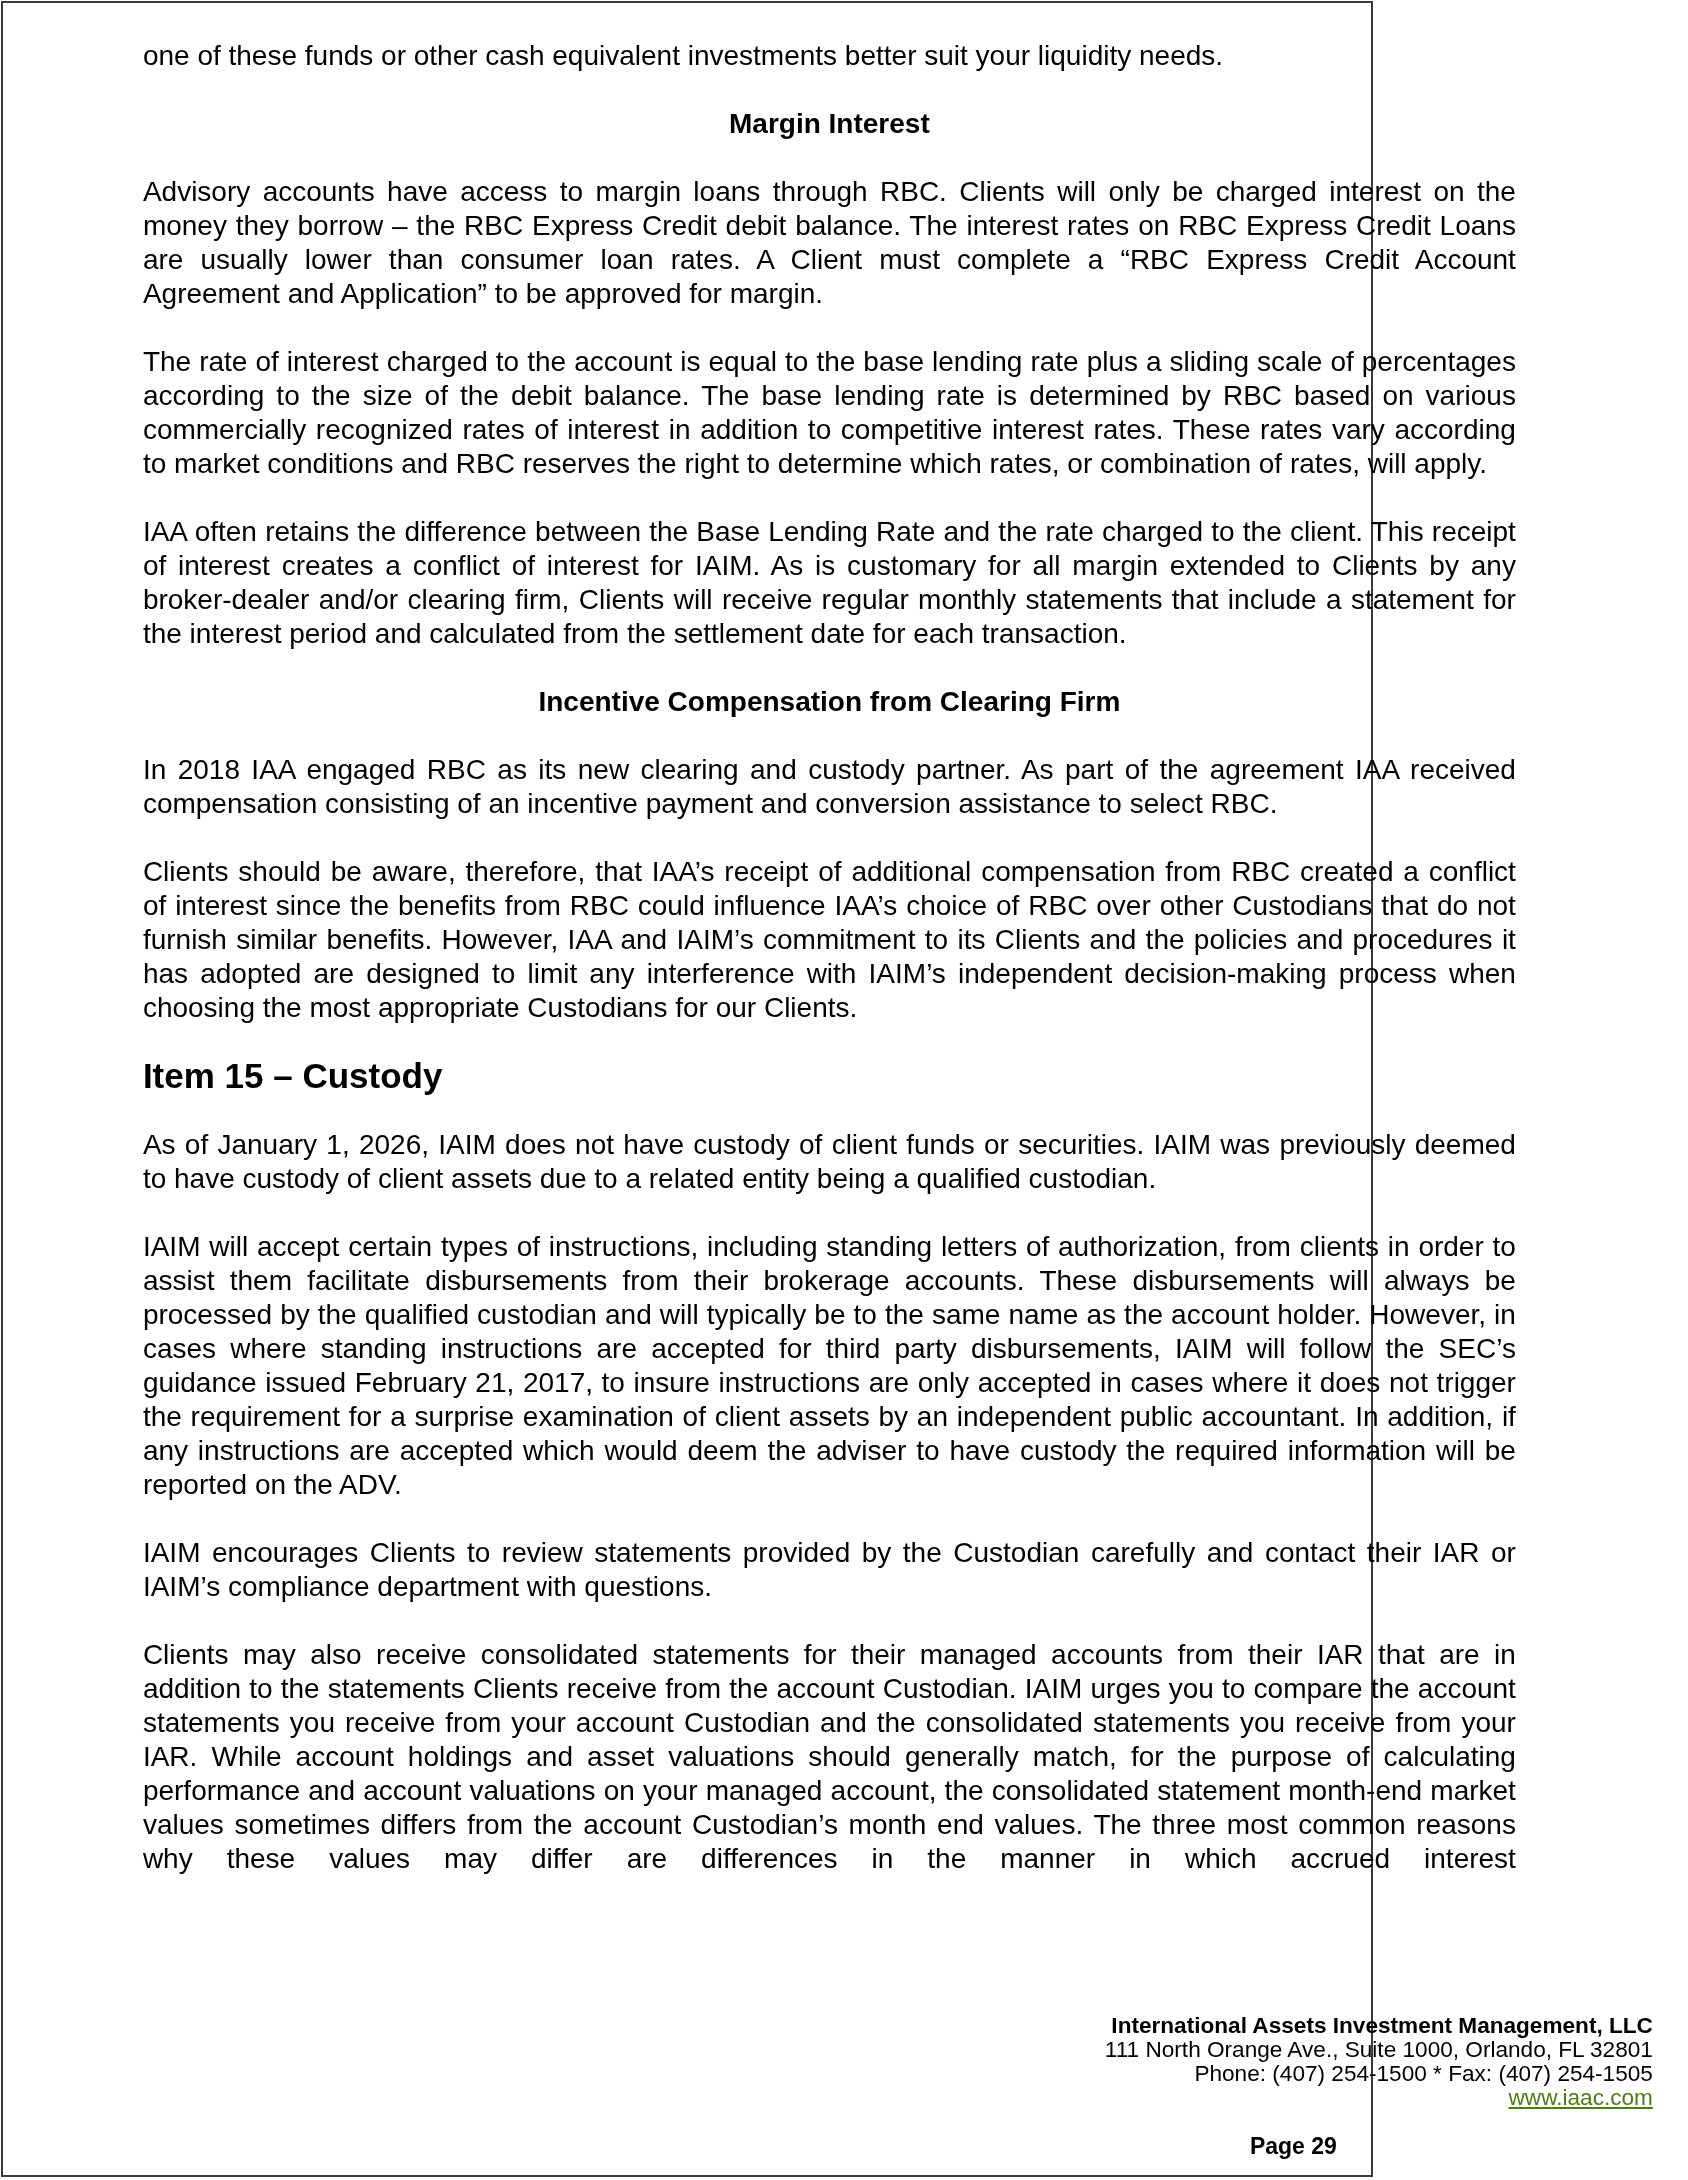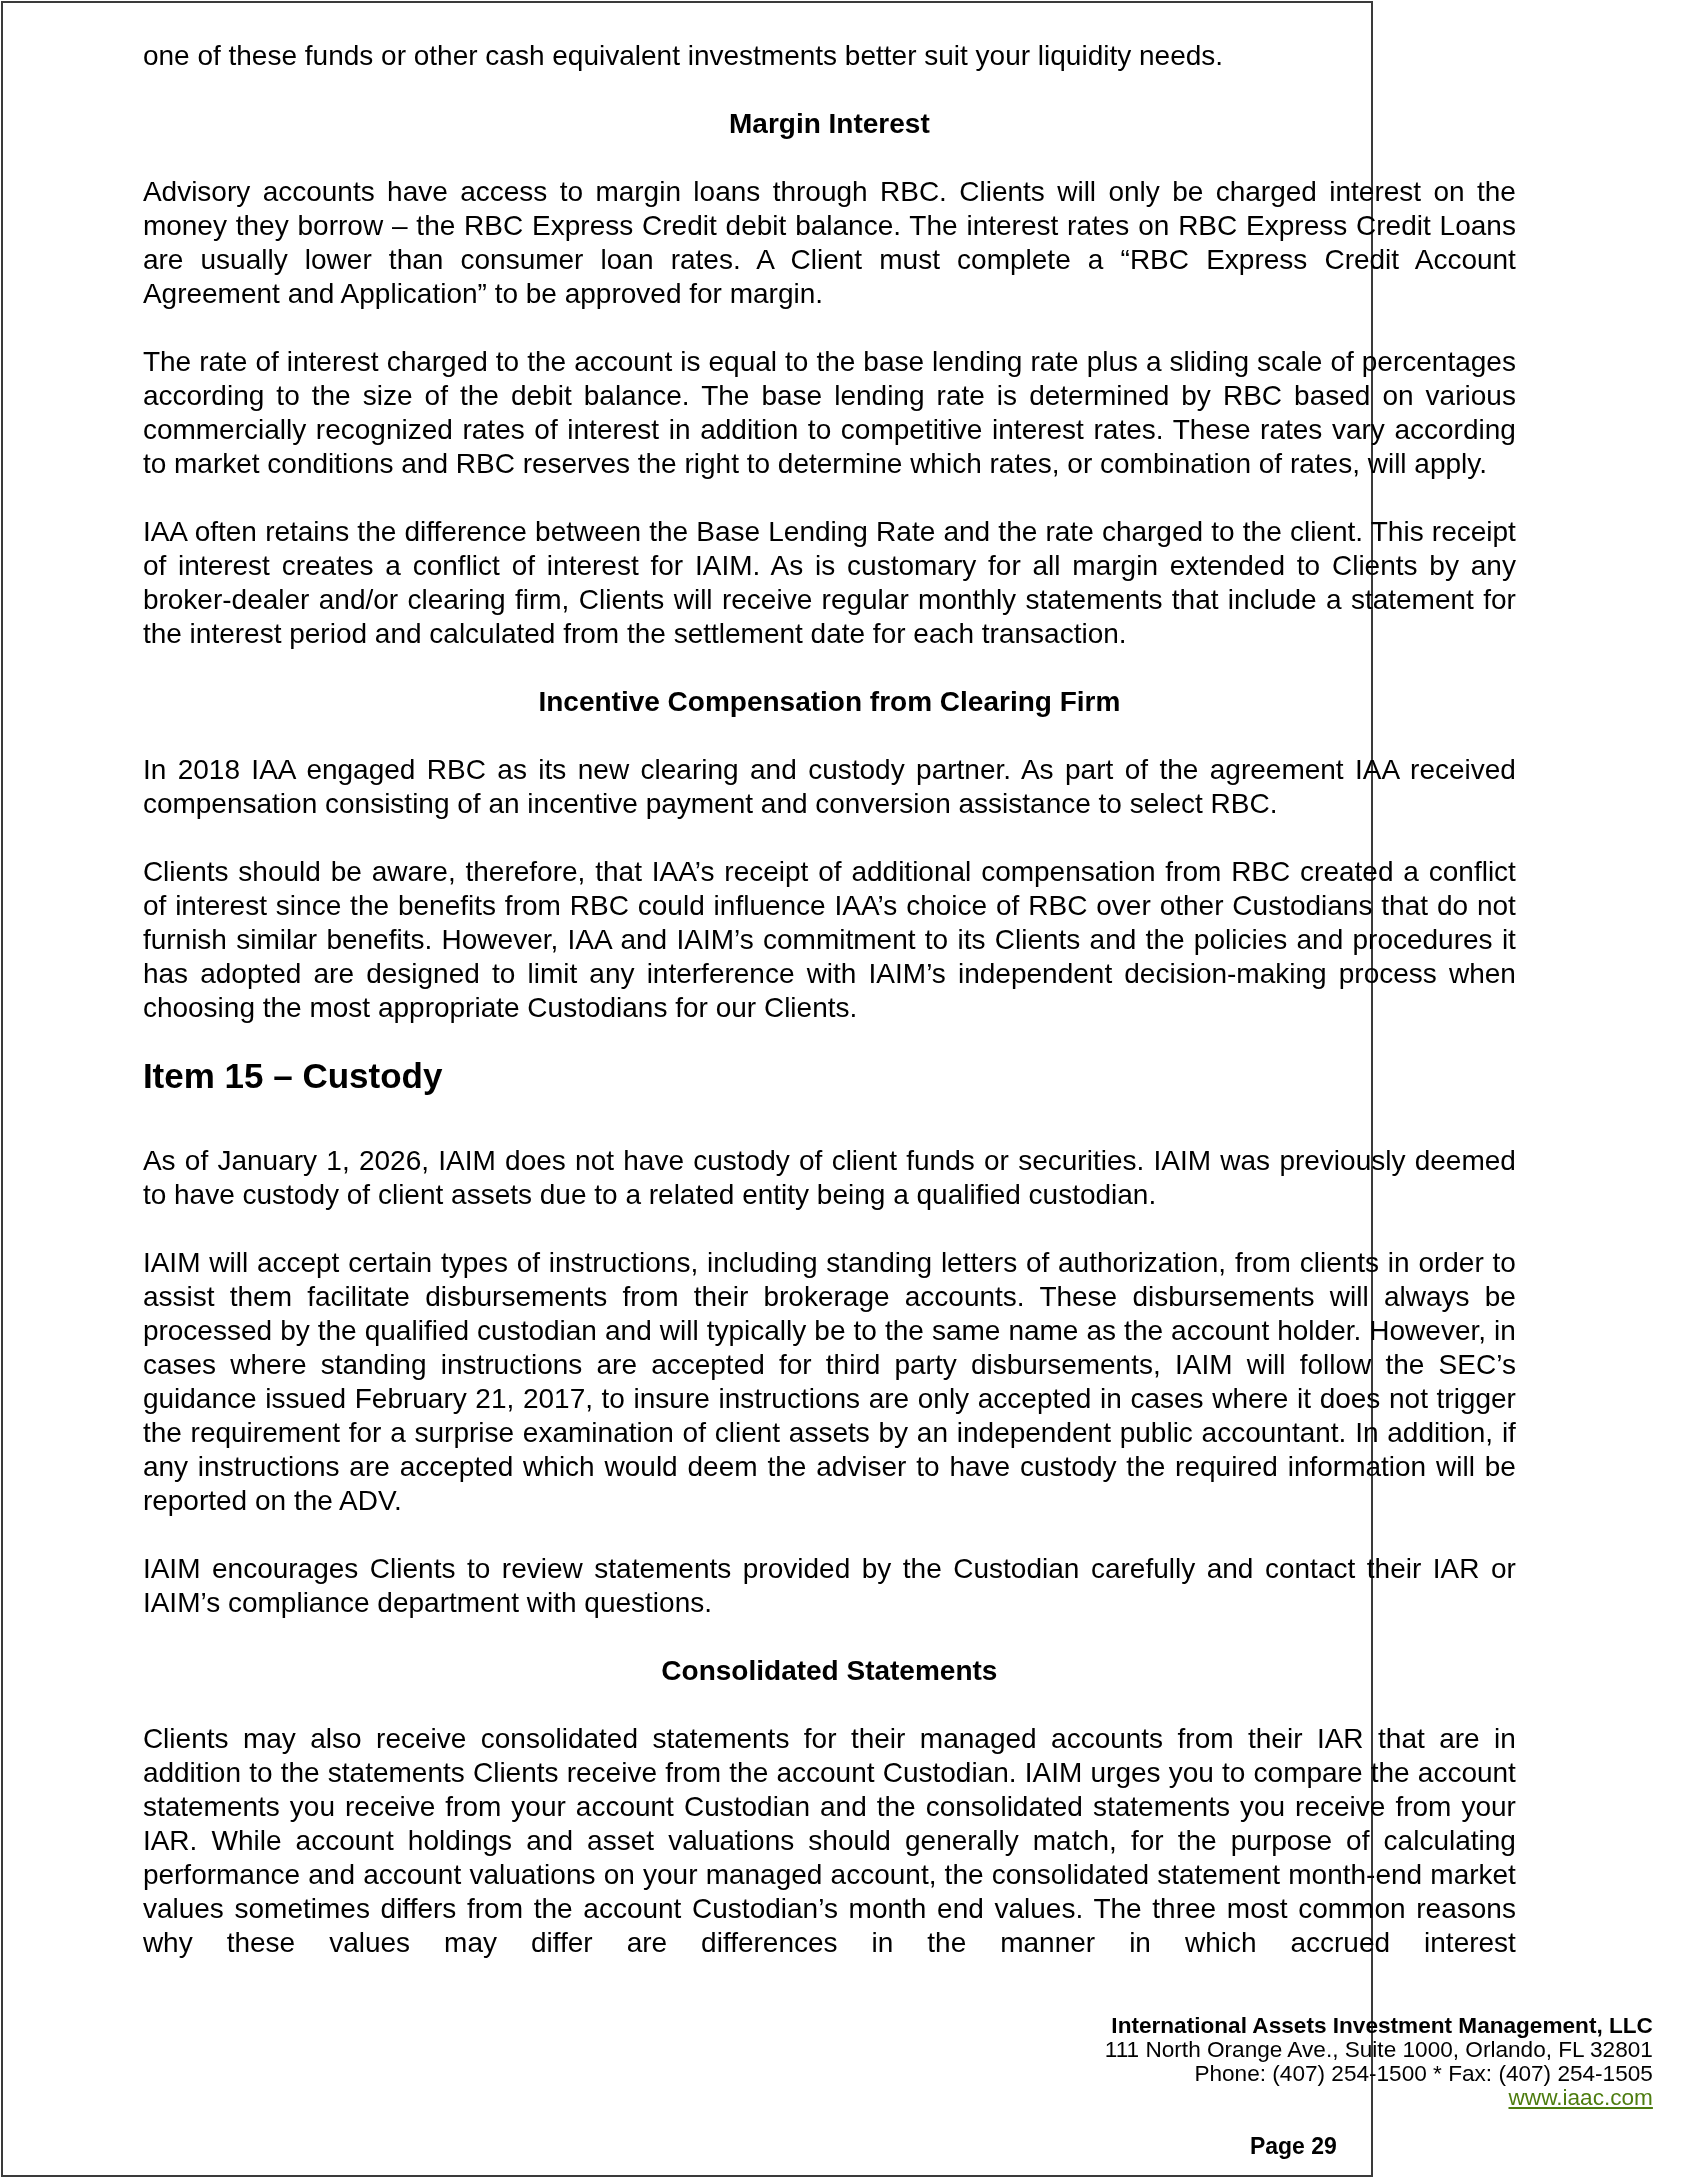--- a/index.html
+++ b/index.html
@@ -8,21 +8,21 @@
     position: absolute; left: 0.9px; top: 0.9px; width: 1372px; height: 2176px;
     border: 2.6px solid #3a3a3a; box-sizing: border-box; background: #fff;
   }
   .content {
     position: absolute; left: 140px; top: 36px; width: 1373px;
     font-family: "Liberation Sans", sans-serif; font-size: 28px; line-height: 34px; color: #000;
   }
   .content p { margin: 0 0 34px 0; text-align: justify; }
   .content p.last { text-align-last: left; }
   .subhead { font-weight: bold; margin: 0 0 34px 0; text-align: center; }
-  .item-head { font-weight: bold; font-size: 35px; line-height: 44px; margin: -5.1px 0 46px 0; }
+  .item-head { font-weight: bold; font-size: 35px; line-height: 44px; margin: -5.1px 0 30px 0; }
   .footer {
     position: absolute; left: 0; width: 1650px; top: 2011px; text-align: right;
     font-family: "Liberation Sans", sans-serif; font-size: 22.6px; line-height: 24px; color: #000;
   }
   .footer .company { font-weight: bold; }
   .footer a { color: #4d7c0f; text-decoration: underline; }
   .page-num {
     position: absolute; right: 34px; top: 2118px;
     font-family: "Liberation Sans", sans-serif; font-size: 23px; font-weight: bold; color: #000; margin-top: 12px;
   }
@@ -41,21 +41,20 @@
 
     <div class="subhead">Incentive Compensation from Clearing Firm</div>
     <p class="last">In 2018 IAA engaged RBC as its new clearing and custody partner. As part of the agreement IAA received compensation consisting of an incentive payment and conversion assistance to select RBC.</p>
     <p class="last">Clients should be aware, therefore, that IAA’s receipt of additional compensation from RBC created a conflict of interest since the benefits from RBC could influence IAA’s choice of RBC over other Custodians that do not furnish similar benefits. However, IAA and IAIM’s commitment to its Clients and the policies and procedures it has adopted are designed to limit any interference with IAIM’s independent decision-making process when choosing the most appropriate Custodians for our Clients.</p>
 
     <div class="item-head">Item 15 – Custody</div>
     <p class="last">As of January 1, 2026, IAIM does not have custody of client funds or securities. IAIM was previously deemed to have custody of client assets due to a related entity being a qualified custodian.</p>
     <p class="last">IAIM will accept certain types of instructions, including standing letters of authorization, from clients in order to assist them facilitate disbursements from their brokerage accounts. These disbursements will always be processed by the qualified custodian and will typically be to the same name as the account holder. However, in cases where standing instructions are accepted for third party disbursements, IAIM will follow the SEC’s guidance issued February 21, 2017, to insure instructions are only accepted in cases where it does not trigger the requirement for a surprise examination of client assets by an independent public accountant. In addition, if any instructions are accepted which would deem the adviser to have custody the required information will be reported on the ADV.</p>
     <p class="last">IAIM encourages Clients to review statements provided by the Custodian carefully and contact their IAR or IAIM’s compliance department with questions.</p>
 
-    <div class="subhead">Consolidated Statements</div>
     <p style="text-align-last: justify;">Clients may also receive consolidated statements for their managed accounts from their IAR that are in addition to the statements Clients receive from the account Custodian. IAIM urges you to compare the account statements you receive from your account Custodian and the consolidated statements you receive from your IAR. While account holdings and asset valuations should generally match, for the purpose of calculating performance and account valuations on your managed account, the consolidated statement month-end market values sometimes differs from the account Custodian’s month end values. The three most common reasons why these values may differ are differences in the manner in which accrued interest</p>
   </div>
 
   <div class="footer">
     <div class="company">International Assets Investment Management, LLC</div>
     <div>111 North Orange Ave., Suite 1000, Orlando, FL 32801</div>
     <div>Phone: (407) 254-1500 * Fax: (407) 254-1505</div>
     <div><a>www.iaac.com</a></div>
   </div>
 

